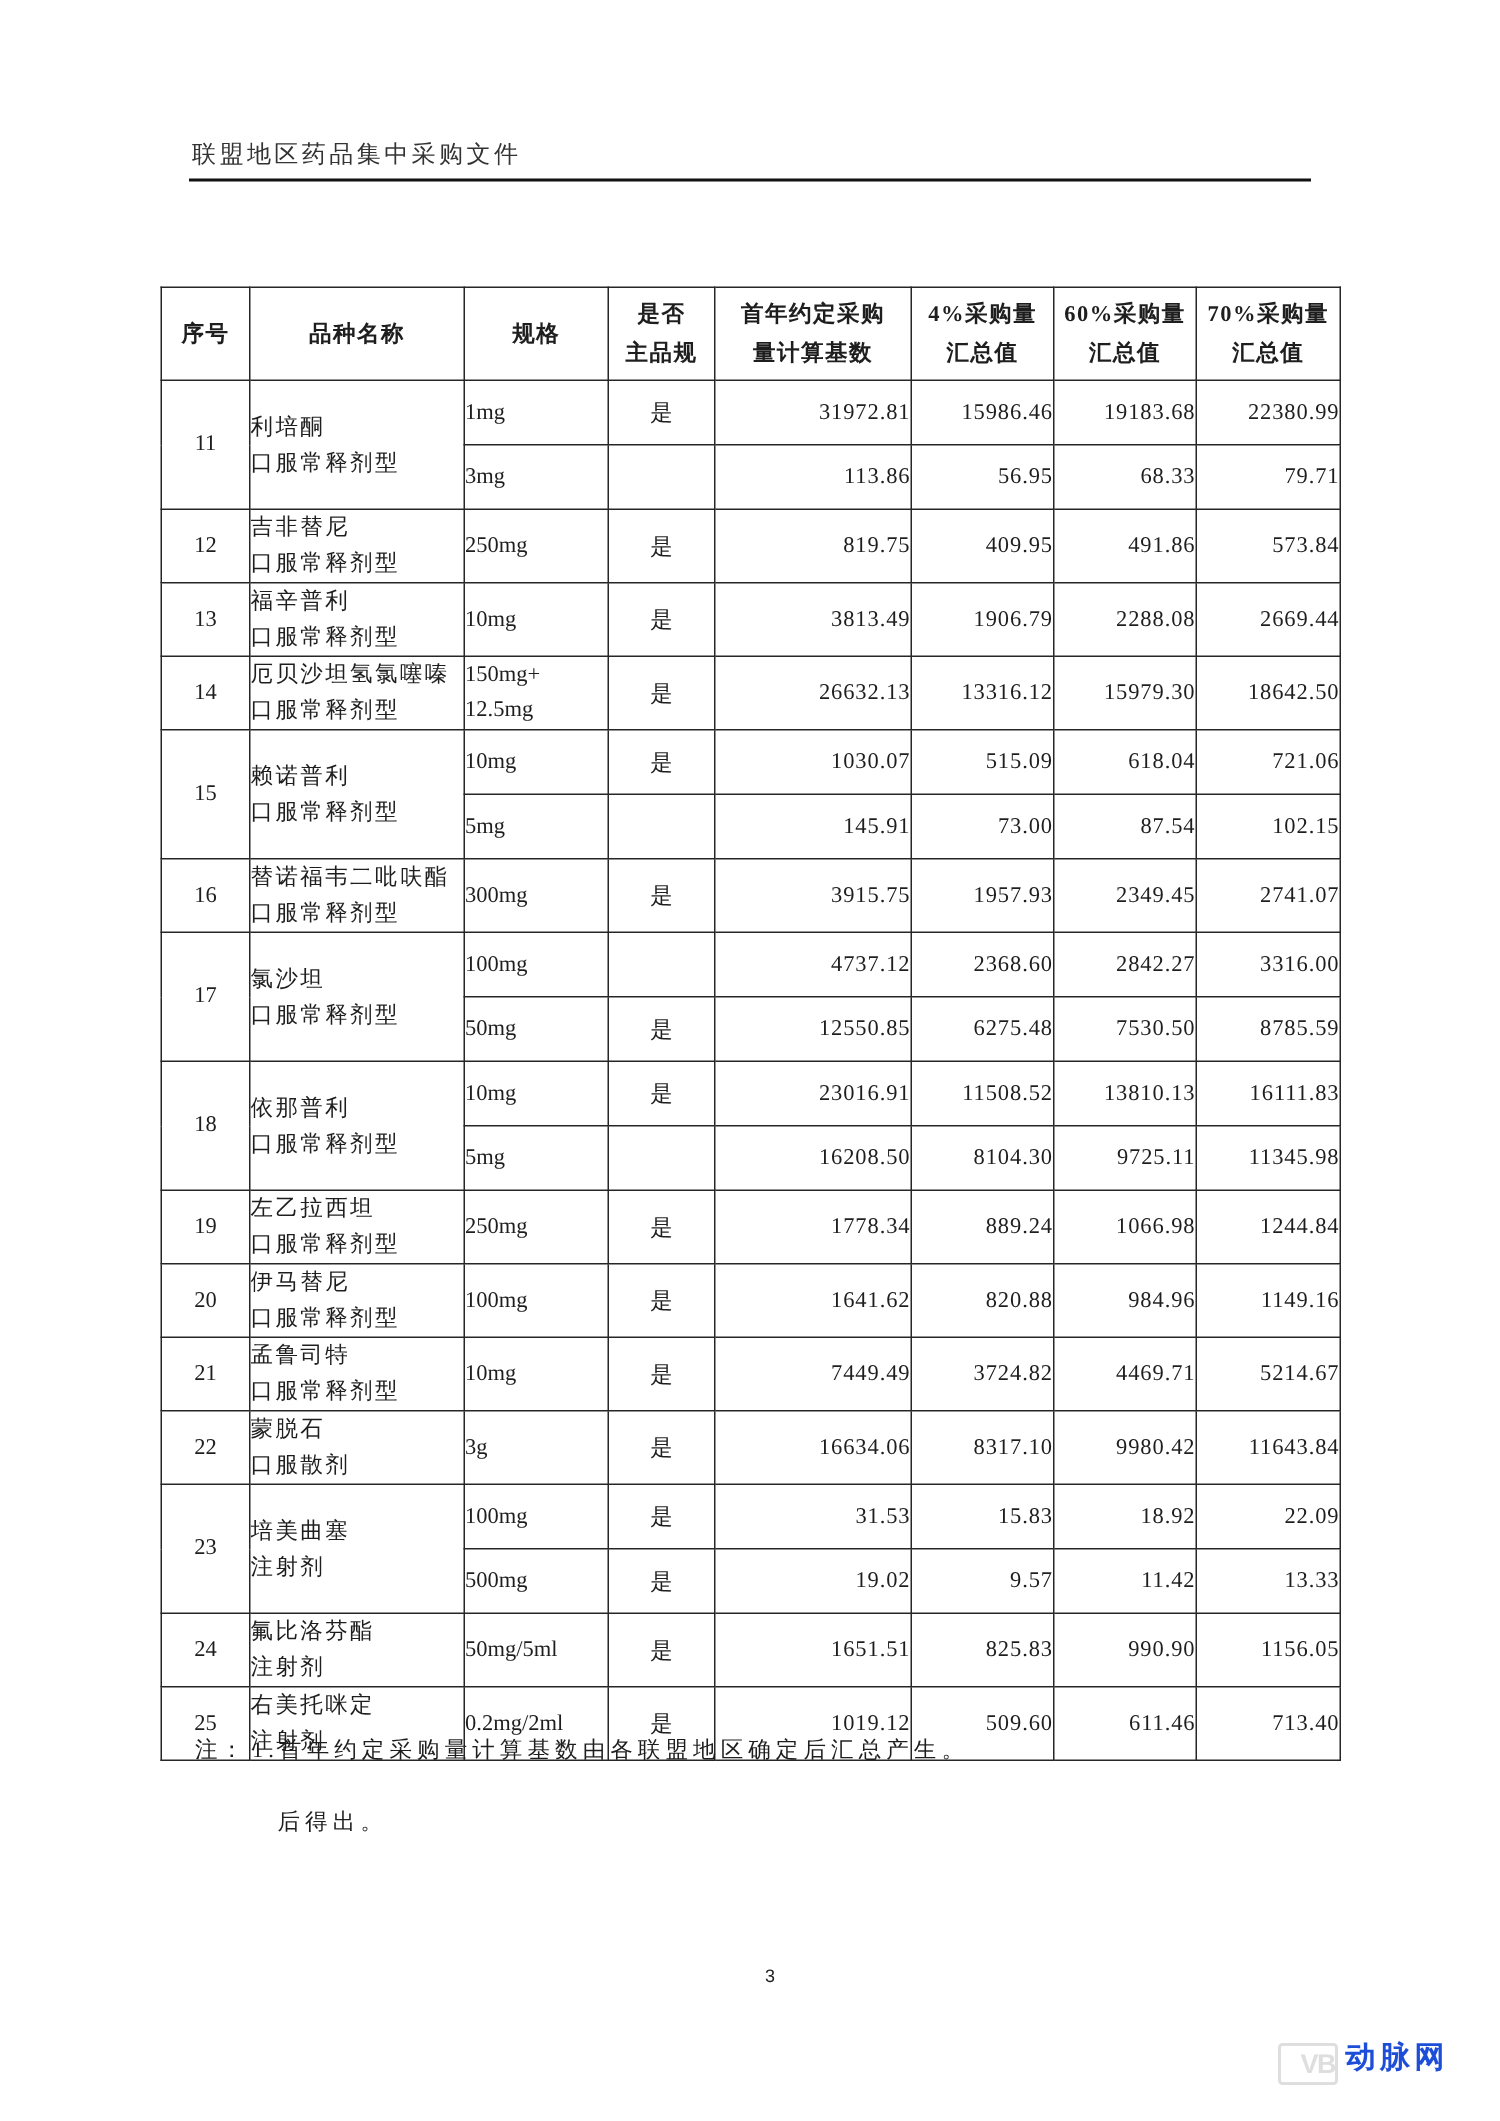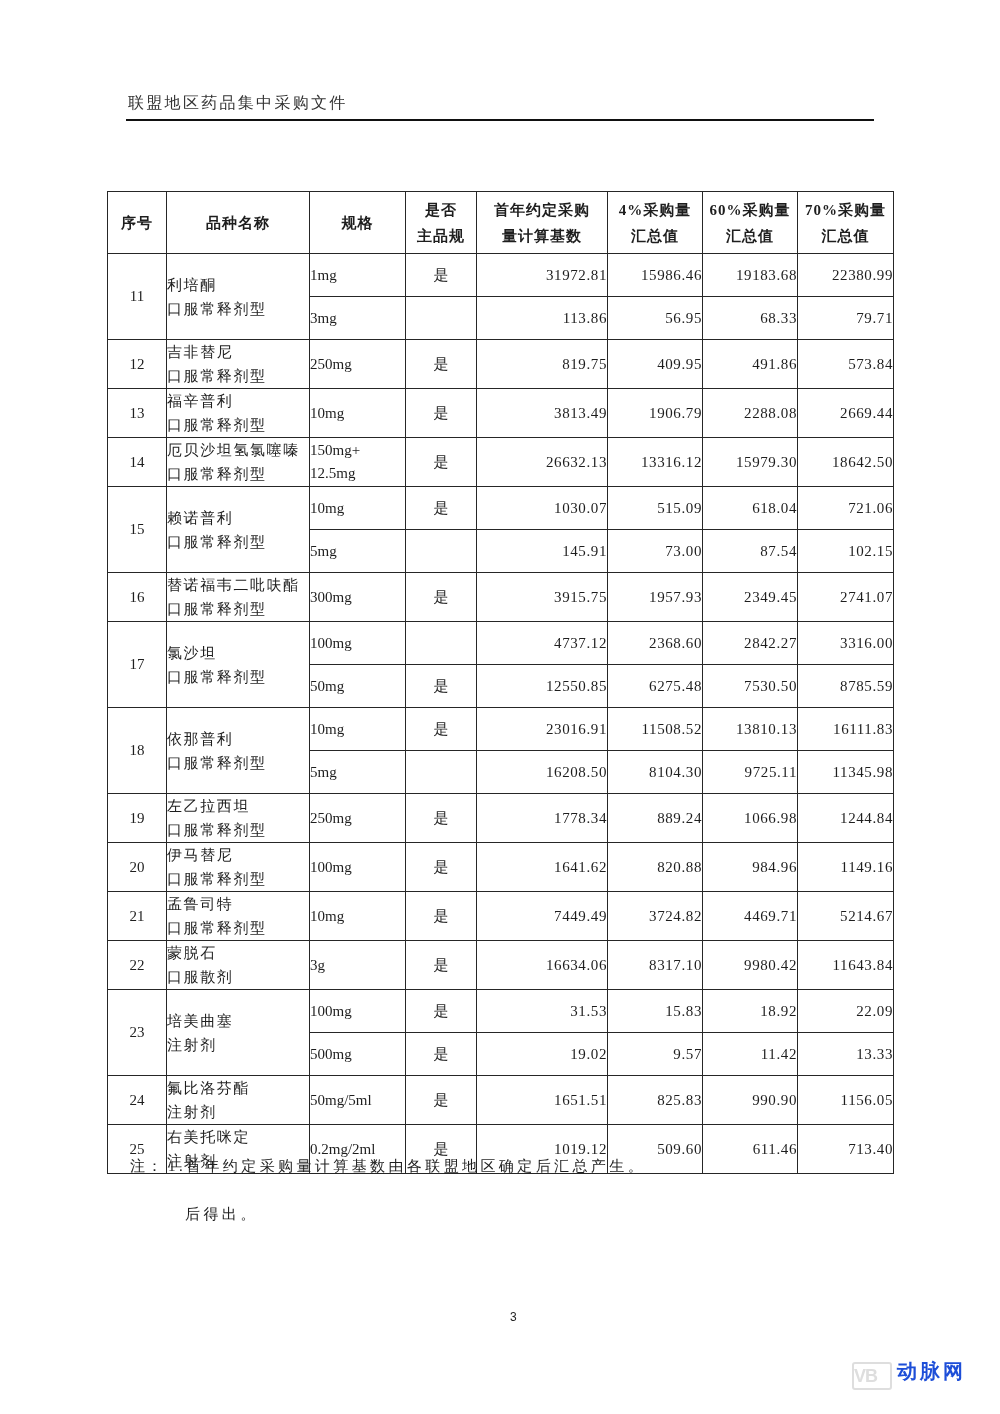--- a/index.html
+++ b/index.html
@@ -81,21 +81,21 @@
     top: 1362px;
     width: 36px;
     height: 24px;
     border: 2px solid #dedede;
     border-radius: 3px;
     color: #dedede;
     font-family: "Liberation Sans", "DejaVu Sans", sans-serif;
     font-weight: bold;
     font-size: 18px;
     line-height: 24px;
-    text-align: left;
+    text-align: right;
     letter-spacing: -1px;
   }
   .watermark-cn {
     position: absolute;
     left: 897px;
     top: 1358px;
     font-size: 20px;
     letter-spacing: 3px;
     color: #1d4ed8;
     font-family: "DejaVu Sans", sans-serif;

